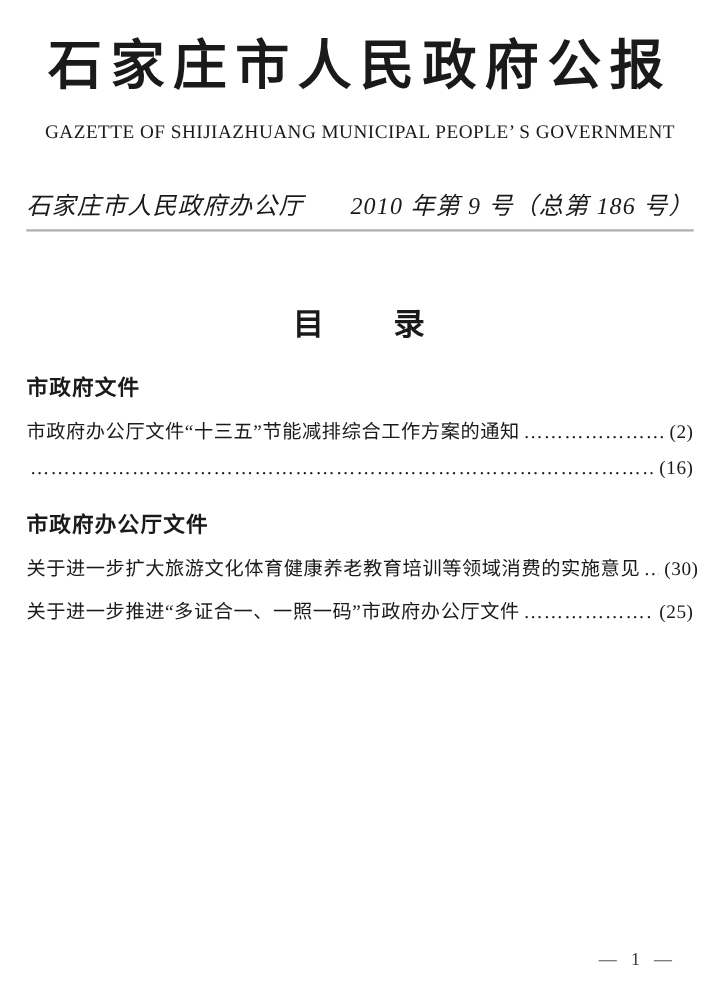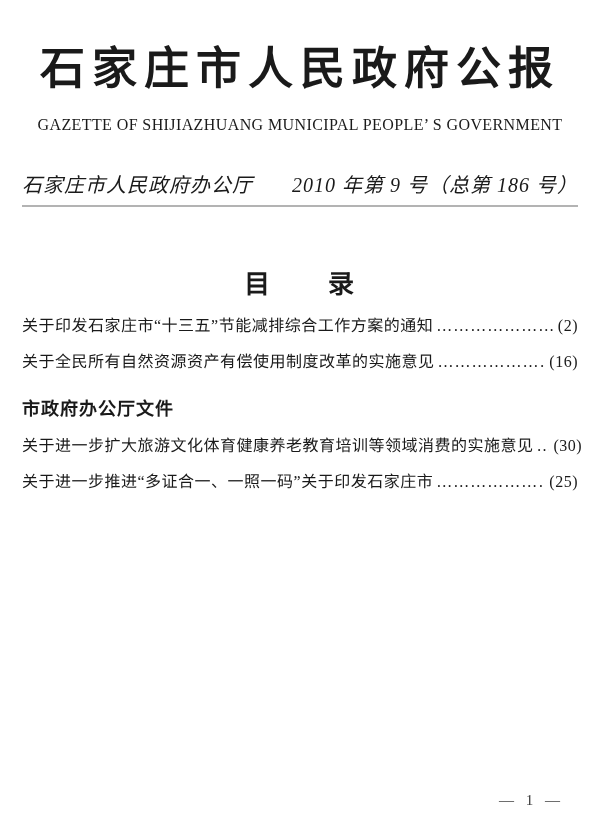--- a/index.html
+++ b/index.html
@@ -7,21 +7,21 @@
     width: 600px; height: 821px;
     background: #ffffff;
     color: #1a1a1a;
     font-family: "Liberation Serif", "DejaVu Serif", serif;
     overflow: hidden;
   }
   .page {
     position: relative;
     box-sizing: border-box;
     width: 600px; height: 821px;
-    padding: 42px 22px 0 22px;
+    padding: 28px 22px 0 22px;
   }
   
   .main-title {
     margin: 0;
     text-align: center;
     font-size: 45px;
     font-weight: 600;
     letter-spacing: 7px;
     line-height: 1.2;
     white-space: nowrap;
@@ -106,43 +106,43 @@
 
   <div class="issue-row">
     <span>石家庄市人民政府办公厅</span>
     <span>2010 年第 9 号（总第 186 号）</span>
   </div>
 
   <hr class="rule">
 
   <h2 class="toc-title">目　　录</h2>
 
+  <h3 class="section-heading">市政府文件</h3>
 
   <div class="toc-item">
-    <span class="item-title">关于印发石家庄市“十三五”节能减排综合工作方案的通知</span>
+    <span class="item-title">市政府办公厅文件“十三五”节能减排综合工作方案的通知</span>
     <span class="leader"></span>
     <span class="page-num">(2)</span>
   </div>
 
 
   <div class="toc-item">
-    <span class="item-title">关于全民所有自然资源资产有偿使用制度改革的实施意见</span>
     <span class="leader"></span>
     <span class="page-num">(16)</span>
   </div>
 
   <h3 class="section-heading">市政府办公厅文件</h3>
 
   <div class="toc-item">
     <span class="item-title">关于进一步扩大旅游文化体育健康养老教育培训等领域消费的实施意见</span>
     <span class="leader"></span>
     <span class="page-num">(30)</span>
   </div>
 
   <div class="toc-item">
-    <span class="item-title">关于进一步推进“多证合一、一照一码”关于印发石家庄市</span>
+    <span class="item-title">关于进一步推进“多证合一、一照一码”市政府办公厅文件</span>
     <span class="leader"></span>
     <span class="page-num">(25)</span>
   </div>
 
   <div class="footer">— 1 —</div>
 
 </div>
 
 </body></html>

